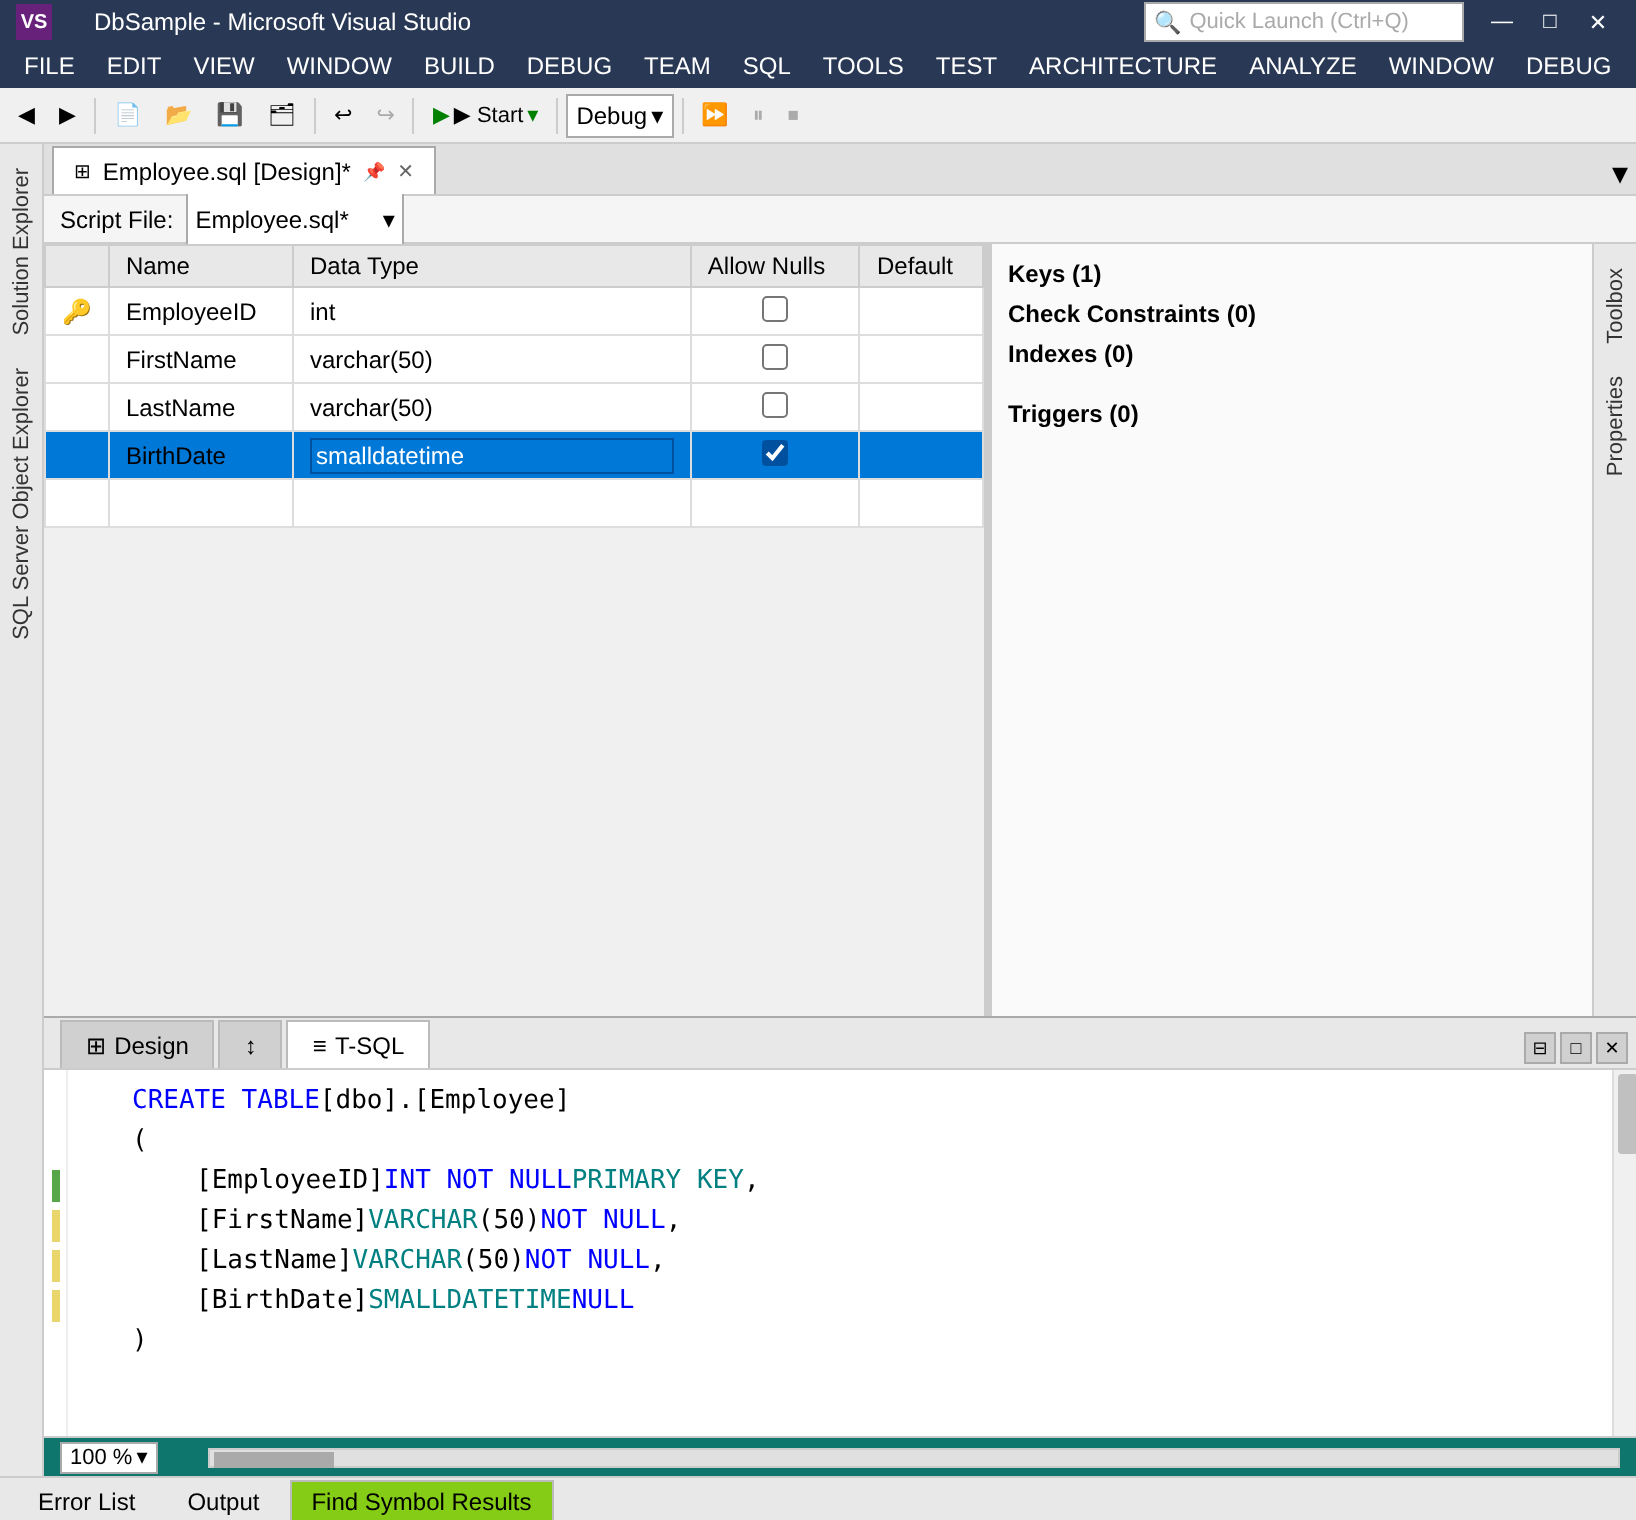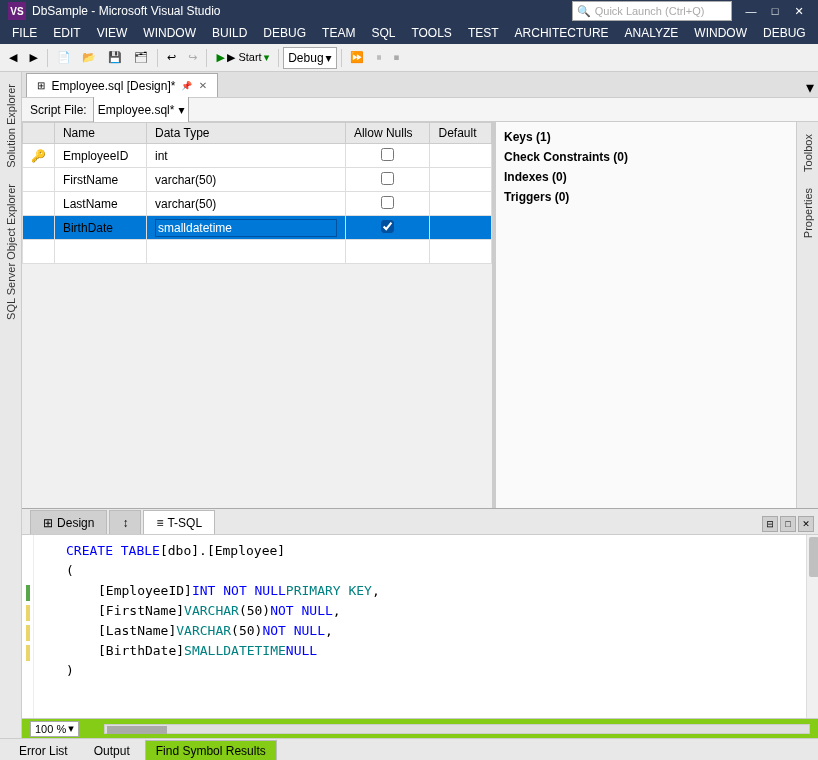--- a/index.html
+++ b/index.html
@@ -1,20 +1,20 @@
 <!DOCTYPE html>
 <html><head>
   <meta charset="utf-8">
   <style>
     * { margin: 0; padding: 0; box-sizing: border-box; }
     body { font-family: 'Segoe UI', sans-serif; font-size: 12px; background: #f0f0f0; width: 818px; height: 760px; overflow: hidden; }
 
     
     #title-bar { background: #293955; color: #fff; height: 22px; display: flex; align-items: center; justify-content: space-between; padding: 0 8px; font-size: 12px; }
-    #title-bar-left { display: flex; align-items: center; gap: 6px; }
+    #title-bar-left { display: flex; align-items: center; gap: 21px; }
     #title-bar-controls { display: flex; gap: 2px; }
     .title-btn { width: 22px; height: 18px; background: transparent; border: none; color: #fff; cursor: pointer; font-size: 11px; display: flex; align-items: center; justify-content: center; }
     #vs-logo { width: 18px; height: 18px; background: #68217a; display: flex; align-items: center; justify-content: center; font-weight: bold; color: #fff; font-size: 10px; }
 
     
     #menu-bar { background: #293955; height: 22px; display: flex; align-items: center; padding: 0 4px; gap: 0; }
     .menu-item { color: #fff; padding: 2px 8px; cursor: pointer; font-size: 12px; height: 22px; display: flex; align-items: center; }
 
     
     #toolbar { background: #f0f0f0; height: 28px; display: flex; align-items: center; padding: 0 4px; border-bottom: 1px solid #ccc; gap: 2px; }
@@ -37,21 +37,21 @@
 
     
     #tab-bar { background: #e0e0e0; height: 26px; display: flex; align-items: flex-end; padding-left: 4px; border-bottom: 1px solid #ccc; }
     .editor-tab { height: 24px; padding: 0 10px; background: #ccd6e0; border: 1px solid #aaa; border-bottom: none; display: flex; align-items: center; gap: 6px; cursor: pointer; font-size: 12px; }
     .editor-tab.active { background: #fff; border-color: #aaa; z-index: 1; }
     .tab-close { font-size: 10px; color: #666; cursor: pointer; }
     .tab-pin { font-size: 9px; color: #666; }
 
     
     #script-file-bar { background: #f5f5f5; border-bottom: 1px solid #ccc; height: 24px; display: flex; align-items: center; padding: 0 8px; gap: 6px; font-size: 12px; }
-    #script-file-dropdown { background: #fff; border: 1px solid #aaa; height: 36px; padding: 0 4px; font-size: 12px; display: flex; align-items: center; gap: 4px; cursor: pointer; }
+    #script-file-dropdown { background: #fff; border: 1px solid #aaa; height: 36px; padding: 0 4px; font-size: 12px; display: flex; align-items: center; gap: 17px; cursor: pointer; }
 
     
     #design-editor { display: flex; flex: 1; overflow: hidden; }
     #grid-table { width: 100%; border-collapse: collapse; font-size: 12px; }
     #grid-table th { background: #e8e8e8; border: 1px solid #ccc; padding: 3px 8px; text-align: left; font-weight: normal; }
     #grid-table td { border: 1px solid #ddd; padding: 2px 8px; height: 24px; }
     .row-selected td { background: #0078d7; color: #fff; }
     .row-selected input { background: #0078d7; color: #fff; border-color: #0050a0; }
     .row-normal td { background: #fff; }
     .grid-input { border: 1px solid #aaa; width: 100%; padding: 1px 2px; font-size: 12px; font-family: inherit; }
@@ -75,21 +75,21 @@
     .bottom-tab-btn { width: 16px; height: 16px; background: #d0d0d0; border: 1px solid #aaa; cursor: pointer; display: flex; align-items: center; justify-content: center; font-size: 9px; }
 
     
     #sql-editor { flex: 1; background: #fff; font-family: 'Consolas', monospace; font-size: 13px; padding: 8px 0; overflow: auto; position: relative; text-align: center; }
     .sql-line { display: flex; min-height: 20px; padding: 0 8px 0 0; }
     .kw-blue { color: #0000ff; }
     .kw-teal { color: #008080; }
     .kw-black { color: #000; }
 
     
-    #zoom-bar { background: #84cc16; border-top: 1px solid #ccc; height: 20px; display: flex; align-items: center; padding: 0 8px; font-size: 11px; gap: 21px; }
+    #zoom-bar { background: #0f766e; border-top: 1px solid #ccc; height: 20px; display: flex; align-items: center; padding: 0 8px; font-size: 11px; gap: 21px; }
     .zoom-dropdown { background: #fff; border: 1px solid #aaa; height: 16px; padding: 0 4px; display: flex; align-items: center; gap: 2px; font-size: 11px; cursor: pointer; }
 
     
     #footer-tabs { background: #e8e8e8; height: 24px; display: flex; align-items: center; padding-left: 8px; border-top: 1px solid #ccc; gap: 4px; }
     .footer-tab { padding: 2px 10px; cursor: pointer; font-size: 12px; height: 22px; display: flex; align-items: center; border: 1px solid transparent; }
     .footer-tab.active { background: #84cc16; border-color: #bbb; }
 
     #right-sidebar { width: 22px; background: #e8e8e8; border-left: 1px solid #ccc; display: flex; flex-direction: column; align-items: center; padding-top: 4px; }
 
     
@@ -247,21 +247,21 @@
           </table>
         </div>
       </div>
 
       <div id="vsplitter"></div>
 
       <div id="properties-panel">
         <div class="prop-section-title">Keys (1)</div>
         <div class="prop-section-title" style="margin-top:6px;">Check Constraints (0)</div>
         <div class="prop-section-title" style="margin-top:6px;">Indexes (0)</div>
-        <div class="prop-section-title" style="margin-top:6px;">Triggers (0)</div>
+        <div class="prop-section-title" style="margin-top:16px;">Triggers (0)</div>
       </div>
 
       <div id="right-sidebar">
         <div class="side-tab">Toolbox</div>
         <div class="side-tab">Properties</div>
       </div>
     </div>
 
     <div id="bottom-area">
 

